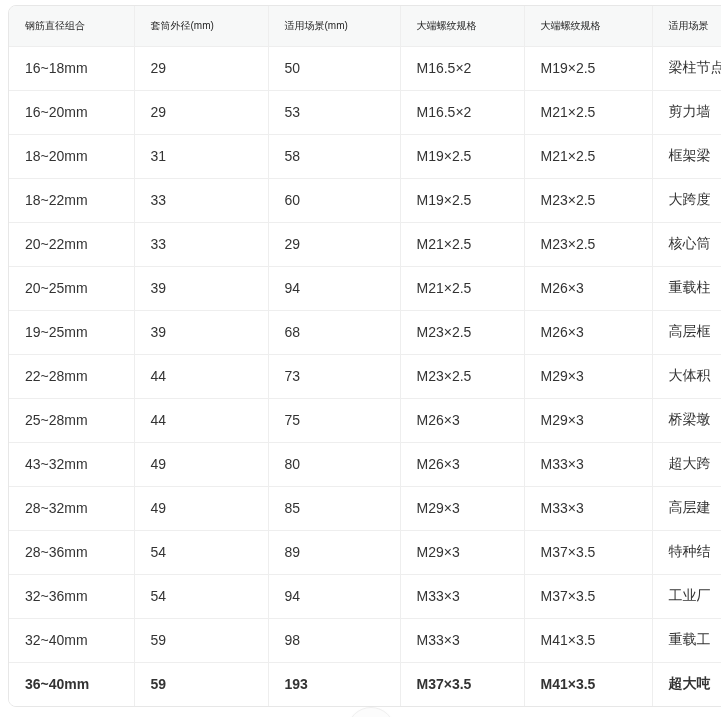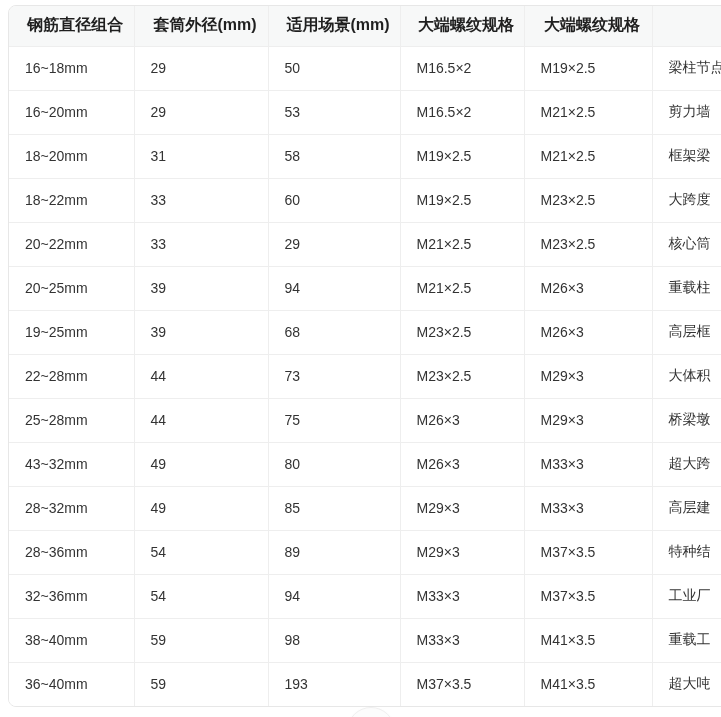--- a/index.html
+++ b/index.html
@@ -38,23 +38,23 @@
   table.spec-table col.c1 { width: 125px; }
   table.spec-table col.c2 { width: 134px; }
   table.spec-table col.c3 { width: 132px; }
   table.spec-table col.c4 { width: 124px; }
   table.spec-table col.c5 { width: 128px; }
   table.spec-table col.c6 { width: 215px; }
   table.spec-table th {
     height: 40px;
     background: var(--header-bg);
     color: var(--header-text);
-    font-size: 16px;
-    font-weight: bold;
-    text-align: center;
+    font-size: 10px;
+    font-weight: normal;
+    text-align: left;
     padding: 0 8px 0 16px;
     border-bottom: 1px solid var(--border-inner);
     border-right: 1px solid var(--border-inner);
     white-space: nowrap;
     overflow: hidden;
   }
   table.spec-table td {
     height: 44px;
     background: #ffffff;
     color: var(--cell-text);
@@ -63,21 +63,21 @@
     text-align: left;
     vertical-align: middle;
     padding: 0 8px 0 16px;
     border-bottom: 1px solid var(--border-inner);
     border-right: 1px solid var(--border-inner);
     white-space: nowrap;
     overflow: hidden;
   }
   table.spec-table th:last-child,
   table.spec-table td:last-child { border-right: none; }
-  table.spec-table tbody tr:last-child td { border-bottom: none; }
+  table.spec-table tbody tr:last-child td { border-bottom: none; font-weight: bold; }
   .scroll-handle {
     position: absolute;
     left: 347px;
     top: 707px;
     width: 48px;
     height: 48px;
     border-radius: 50%;
     background: #fcfcfc;
     border: 1px solid #f0f0f0;
     box-shadow: 0 1px 3px rgba(0,0,0,0.04);
@@ -206,21 +206,21 @@
           </tr>
           <tr>
             <td>32~36mm</td>
             <td>54</td>
             <td>94</td>
             <td>M33×3</td>
             <td>M37×3.5</td>
             <td>工业厂</td>
           </tr>
           <tr>
-            <td>38~40mm</td>
+            <td>32~40mm</td>
             <td>59</td>
             <td>98</td>
             <td>M33×3</td>
             <td>M41×3.5</td>
             <td>重载工</td>
           </tr>
           <tr>
             <td>36~40mm</td>
             <td>59</td>
             <td>193</td>

